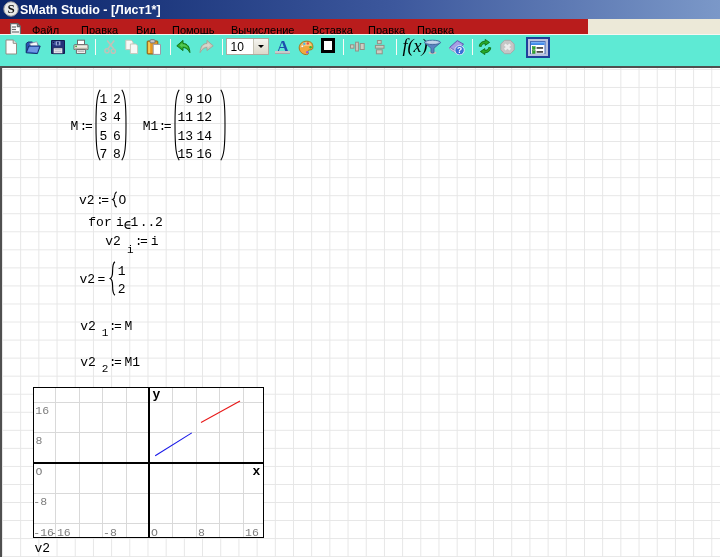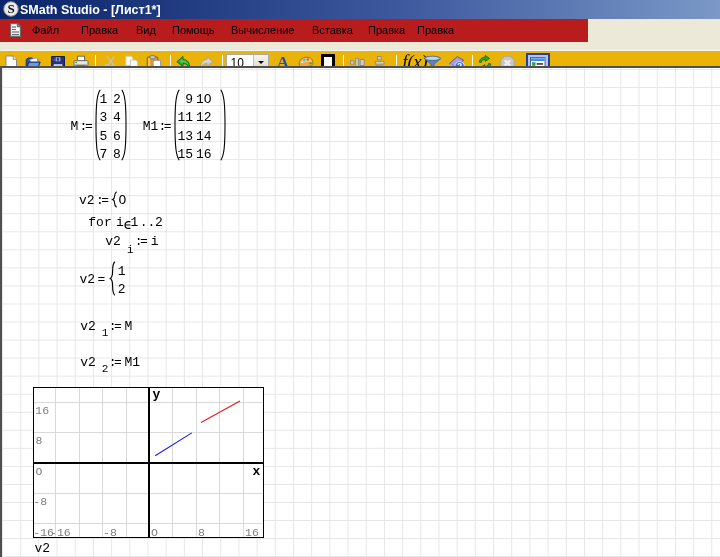--- a/index.html
+++ b/index.html
@@ -5,21 +5,21 @@
 body { position:relative; font-family:"Liberation Sans",sans-serif; background:#ece9d8; }
 .abs { position:absolute; }
 
 #title { left:0; top:0; width:720px; height:19px; background:linear-gradient(to right,#0a246a,#3d589d 55%,#7b98c8); }
 #title .txt { position:absolute; left:20px; top:2.5px; color:#fff; font-weight:bold; font-size:12.5px; }
 #ticon { left:3px; top:1px; width:16px; height:16px; }
 
 #menubar { left:0; top:19px; width:588px; height:23px; background:#b91c1c; }
 #menubar .mi { position:absolute; top:5px; font-size:11px; color:#000; }
 
-#toolbar { left:0; top:50px; width:720px; height:24px; background:#eab308; border-top:1px solid #f7f6f1; }
+#toolbar { left:0; top:34px; width:720px; height:34px; background:#5eead4; border-top:1px solid #f7f6f1; }
 .tbi { position:absolute; top:4px; width:16px; height:16px; }
 .tsep { position:absolute; top:4px; width:1px; height:16px; background:#c6c3b3; border-right:1px solid #fbfaf6; }
 
 #sheetborder-t { left:0; top:66px; width:720px; height:2px; background:#4f4f4f; }
 
 #sheetborder-l { left:0; top:66px; width:2px; height:491px; background:#4f4f4f; }
 
 #sheet { left:2px; top:68px; width:718px; height:489px; background-color:#fff;
   background-image:linear-gradient(to right,#e6e6e6 1px,transparent 1px),linear-gradient(to bottom,#e6e6e6 1px,transparent 1px);
   background-size:18.2px 18.06px; background-position:18.2px 0.9px; }
@@ -214,21 +214,21 @@
 <svg class="abs" style="left:121.3px;top:89px;width:7px;height:72px" viewBox="0 0 7 72">
     <path d="M0.8 0.8 C3.8 5.5 5 13 5 36 C5 59 3.8 66.5 0.8 71.2" fill="none" stroke="#000" stroke-width="1.1"></path>
   </svg>
 
 <div class="m" style="left:142.8px;top:119px">M1</div>
 <div class="m asn" style="left:158.4px;top:119px">:=</div>
 <svg class="abs" style="left:172.8px;top:89px;width:7px;height:72px" viewBox="0 0 7 72">
     <path d="M6.2 0.8 C3.2 5.5 2 13 2 36 C2 59 3.2 66.5 6.2 71.2" fill="none" stroke="#000" stroke-width="1.1"></path>
   </svg>
 <div class="m" style="left:177.5px;top:90.6px;line-height:18.45px;width:15.6px;text-align:center"> 9<br>11<br>13<br>15</div>
-<div class="m" style="left:196px;top:90.6px;line-height:18.45px;width:16.5px;text-align:left">1O<br>12<br>14<br>16</div>
+<div class="m" style="left:196px;top:90.6px;line-height:18.45px;width:16.5px;text-align:center">1O<br>12<br>14<br>16</div>
 <svg class="abs" style="left:219.8px;top:89px;width:7px;height:72px" viewBox="0 0 7 72">
     <path d="M0.8 0.8 C3.8 5.5 5 13 5 36 C5 59 3.8 66.5 0.8 71.2" fill="none" stroke="#000" stroke-width="1.1"></path>
   </svg>
 
 <div class="m" style="left:79px;top:192.5px">v2</div>
 <div class="m asn" style="left:95.9px;top:192.5px">:=</div>
 <svg class="abs" style="left:111px;top:190.6px;width:7px;height:17px" viewBox="0 0 7 17">
     <path d="M5.6 0.7 C3.7 2 3.5 3.6 3.5 5.5 C3.5 7.3 3.1 7.9 1.6 8.5 C3.1 9.1 3.5 9.7 3.5 11.5 C3.5 13.4 3.7 15 5.6 16.3" fill="none" stroke="#000" stroke-width="1.1"></path>
   </svg>
 <div class="m" style="left:118.5px;top:192.5px">O</div>

